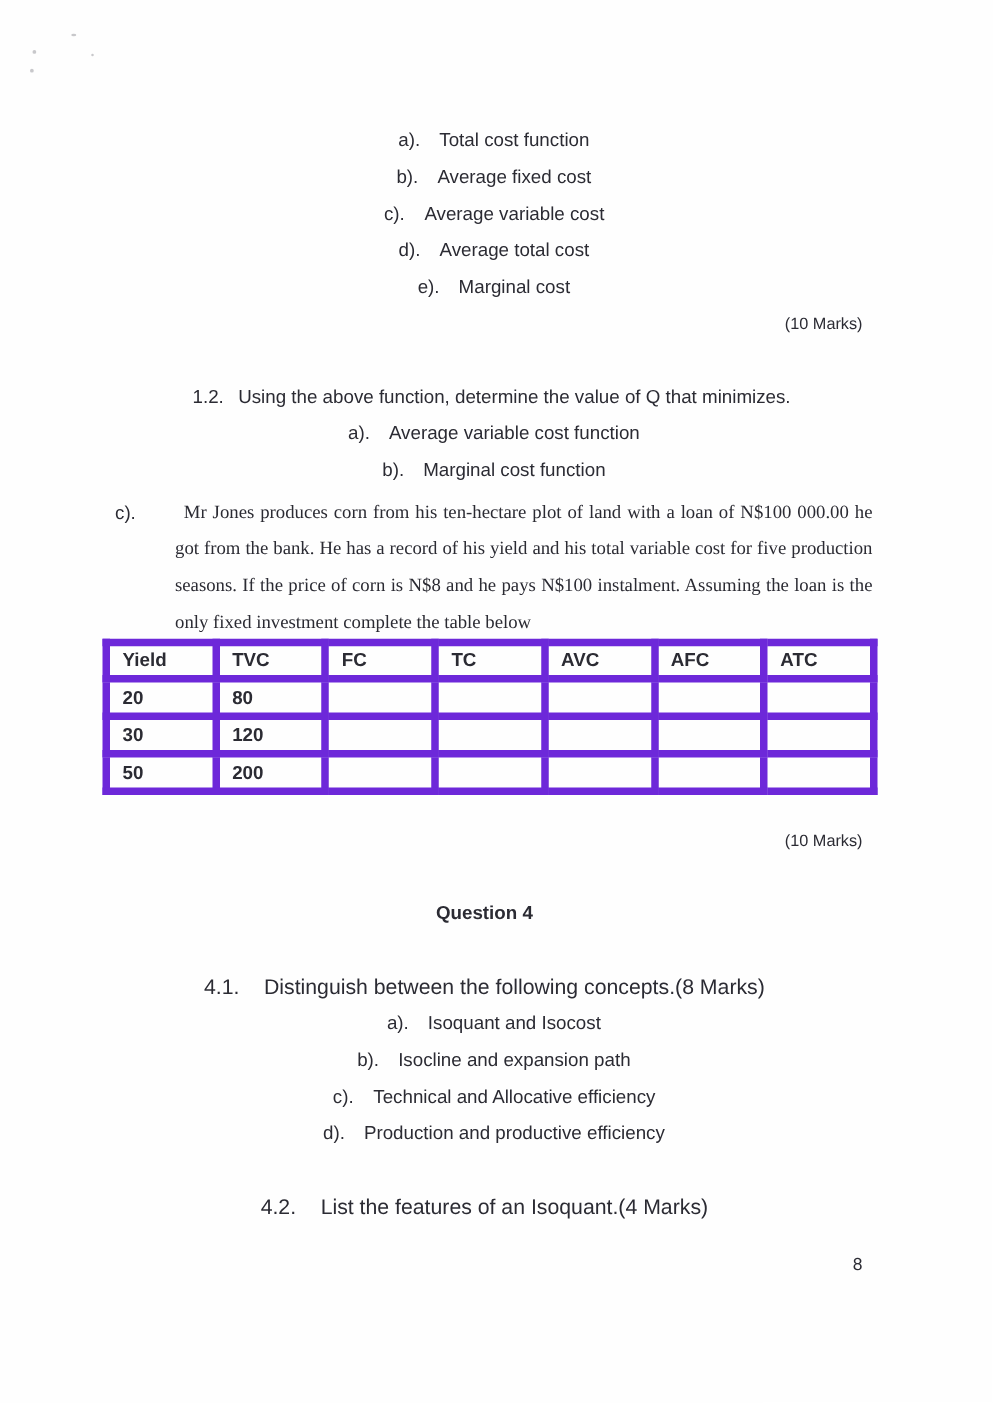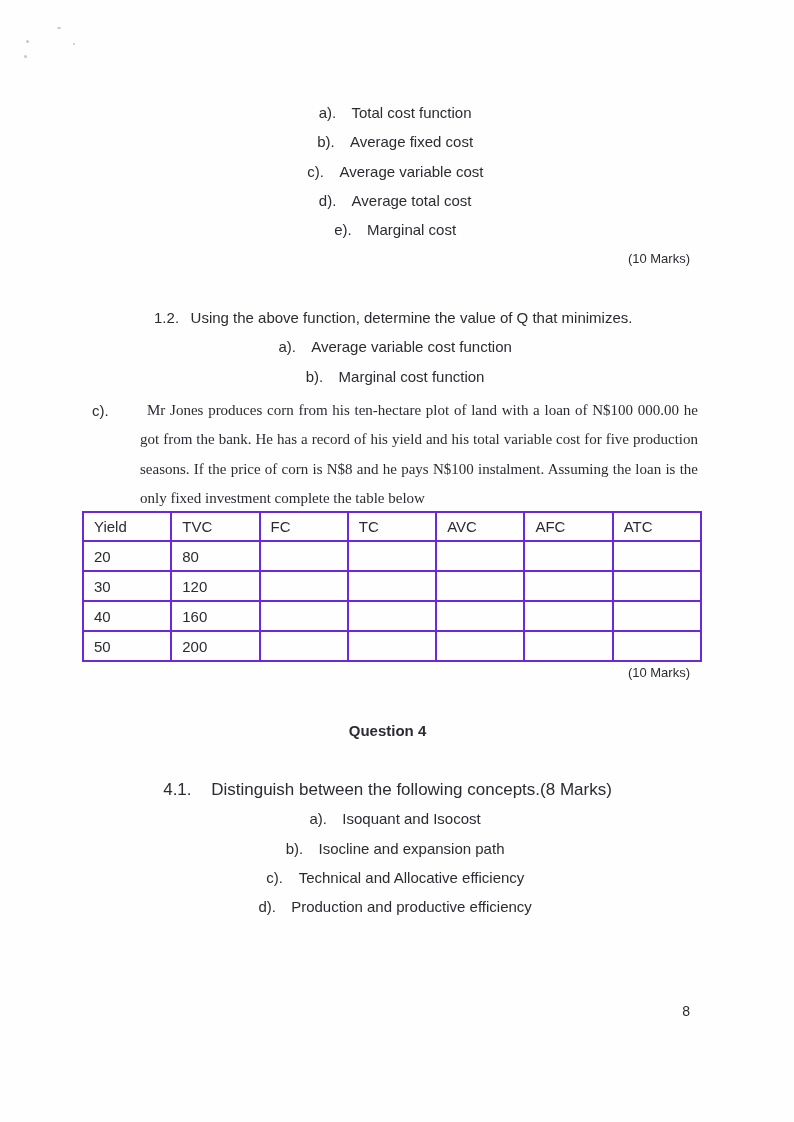--- a/index.html
+++ b/index.html
@@ -58,22 +58,22 @@
   .q-title { font-weight: bold; }
   table.cost-table {
     position: absolute;
     left: 82px; top: 511px;
     width: 620px;
     border-collapse: collapse;
     table-layout: fixed;
     font-size: 15px;
   }
   table.cost-table th, table.cost-table td {
-    border: 2px solid #6d28d9;
-    font-weight: normal;
+    border: 6px solid #6d28d9;
+    font-weight: bold;
     text-align: left;
     padding: 0 0 0 10px;
     vertical-align: middle;
   }
   table.cost-table th { height: 29px; }
   table.cost-table td { height: 30px; }
   .page-number {
     position: absolute;
     left: 92px; width: 598px;
     text-align: right;
@@ -158,29 +158,20 @@
       <tr>
         <td>30</td>
         <td>120</td>
         <td></td>
         <td></td>
         <td></td>
         <td></td>
         <td></td>
       </tr>
       <tr>
-        <td>40</td>
-        <td>160</td>
-        <td></td>
-        <td></td>
-        <td></td>
-        <td></td>
-        <td></td>
-      </tr>
-      <tr>
         <td>50</td>
         <td>200</td>
         <td></td>
         <td></td>
         <td></td>
         <td></td>
         <td></td>
       </tr>
     </tbody>
   </table>
@@ -199,16 +190,20 @@
   <div class="row" style="top:839px">
     <span class="label">b).</span><span>Isocline and expansion path</span>
   </div>
   <div class="row" style="top:868px">
     <span class="label">c).</span><span>Technical and Allocative efficiency</span>
   </div>
   <div class="row" style="top:897px">
     <span class="label">d).</span><span>Production and productive efficiency</span>
   </div>
 
+  <div class="split-row" style="top:956px">
+    <span><span class="label">4.2.</span><span>List the features of an Isoquant.</span></span>
+    <span>(4 Marks)</span>
+  </div>
 
   <div class="page-number" style="top:1002px">8</div>
 
 </div>
 
 </body></html>

